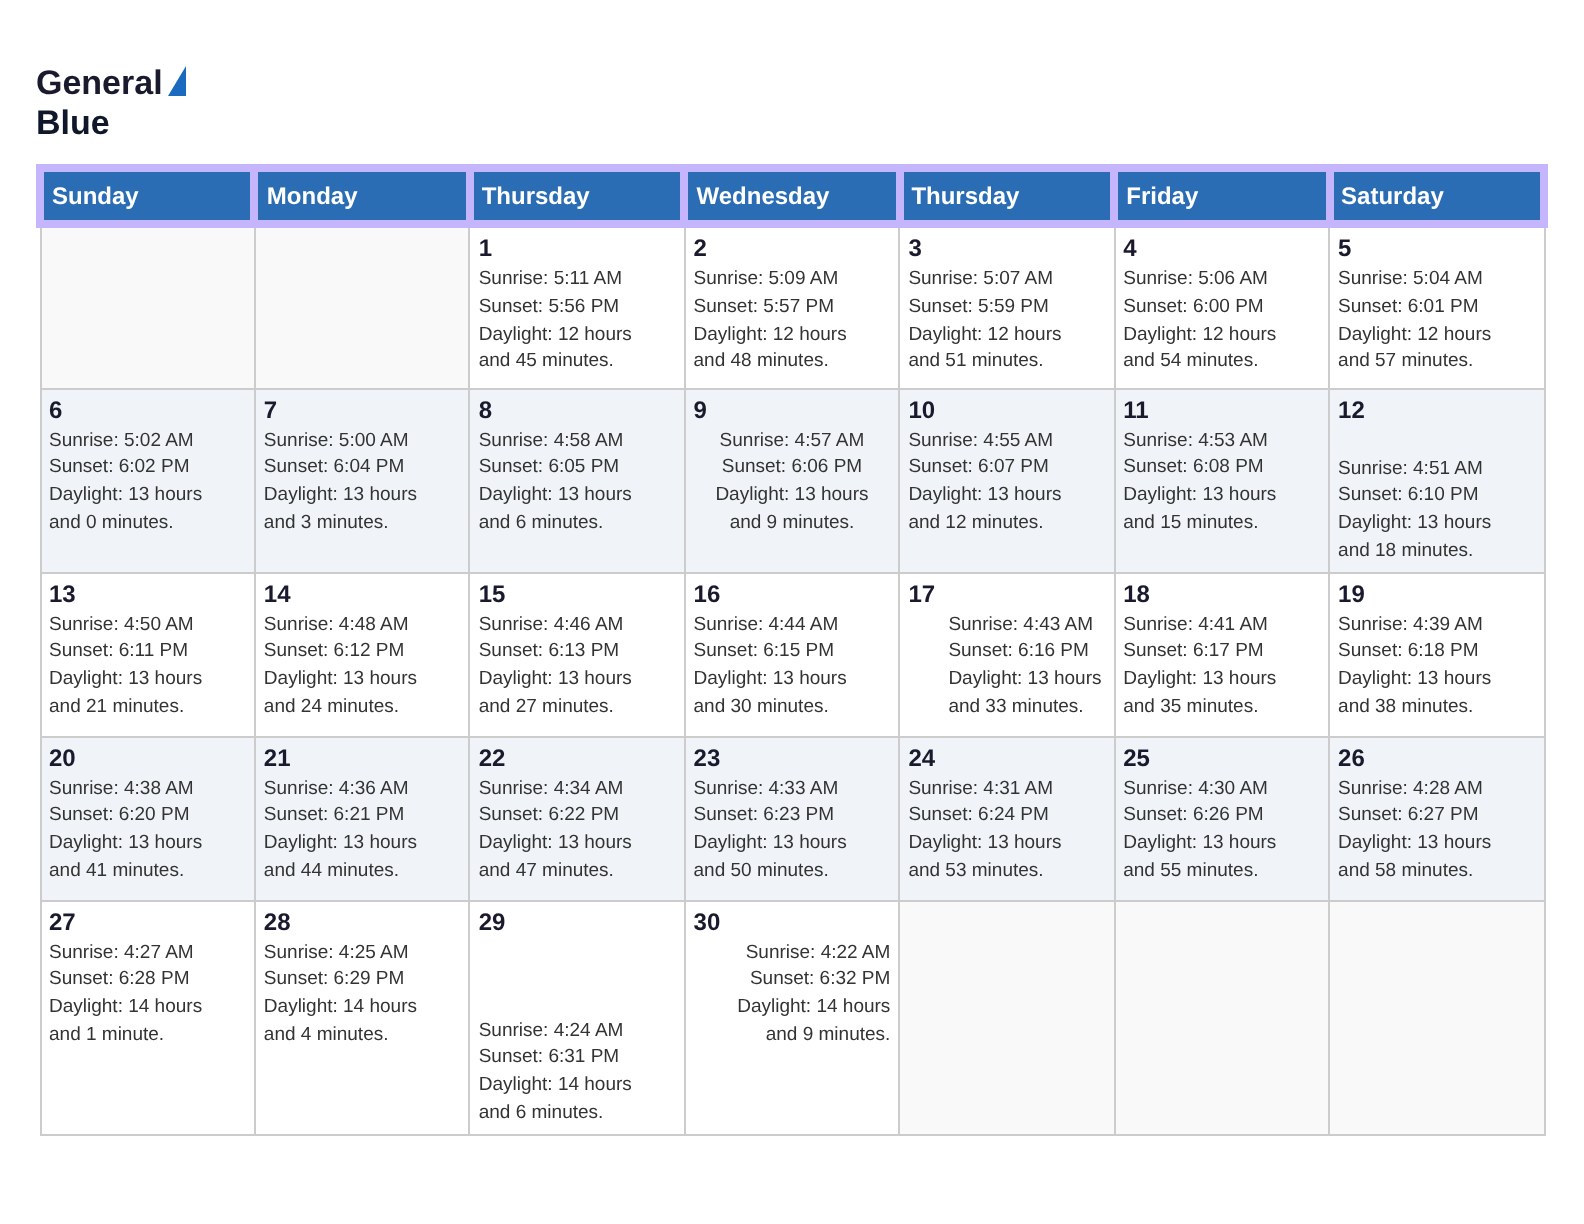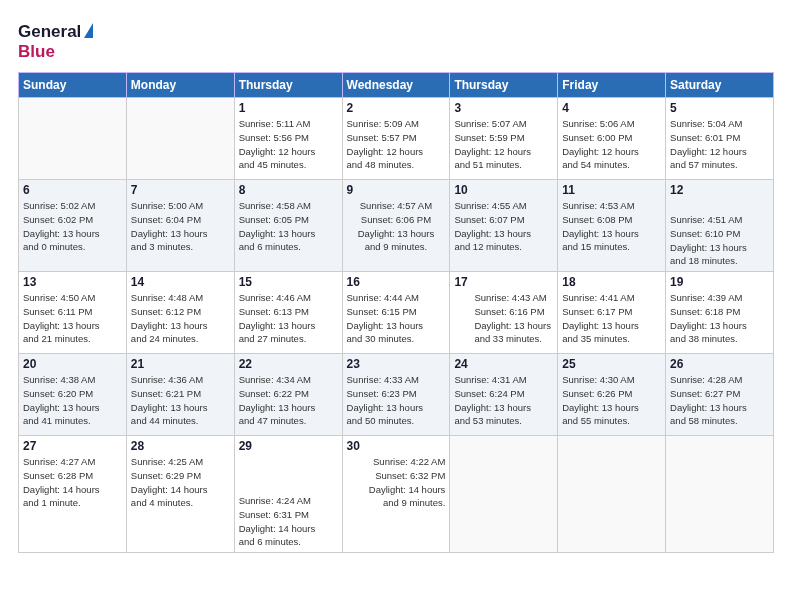--- a/index.html
+++ b/index.html
@@ -6,21 +6,21 @@
     body {
       width: 792px;
       height: 612px;
       font-family: Arial, sans-serif;
       background: #fff;
       overflow: hidden;
     }
     .page {
       width: 792px;
       height: 456px;
-      padding: 22px 18px 10px 18px;
+      padding: 32px 18px 10px 18px;
       display: flex;
       flex-direction: column;
     }
     .header {
       display: flex;
       justify-content: space-between;
       align-items: flex-start;
       margin-bottom: 10px;
     }
     .logo {
@@ -50,21 +50,21 @@
       border-collapse: collapse;
       width: 100%;
       table-layout: fixed;
     }
     .calendar th {
       background: #2a6db5;
       color: #fff;
       font-size: 12px;
       font-weight: bold;
       padding: 5px 4px;
-      border: 1px solid #c4b5fd;
+      border: 4px solid #c4b5fd;
       text-align: left;
     }
     .calendar td {
       border: 1px solid #ccc;
       vertical-align: top;
       padding: 3px 4px;
       font-size: 10px;
       color: #333;
       height: 82px;
     }
@@ -91,21 +91,21 @@
 <body>
 
 <div class="page">
   <div class="header">
     <div class="logo">
       <div class="logo-text-row">
         <span style="font-size:17px;font-weight:bold;color:#1a1a2e;">General</span>
         <span style="display:inline-block;margin-left:3px;width:0;height:0;border-left:9px solid transparent;border-right:0px solid transparent;border-bottom:15px solid #1a6bbf;vertical-align:middle;margin-top:-4px;"></span>
       </div>
       <div>
-        <span style="font-size:17px;font-weight:bold;color:#be185d;">Blue</span>
+        <span style="font-size:17px;font-weight:bold;color:#0f172a;">Blue</span>
       </div>
     </div>
     <div class="title-block">
       <div class="month-title"></div>
       <div class="location"></div>
     </div>
   </div>
 
   <table class="calendar" id="cal-table">
     <thead>

